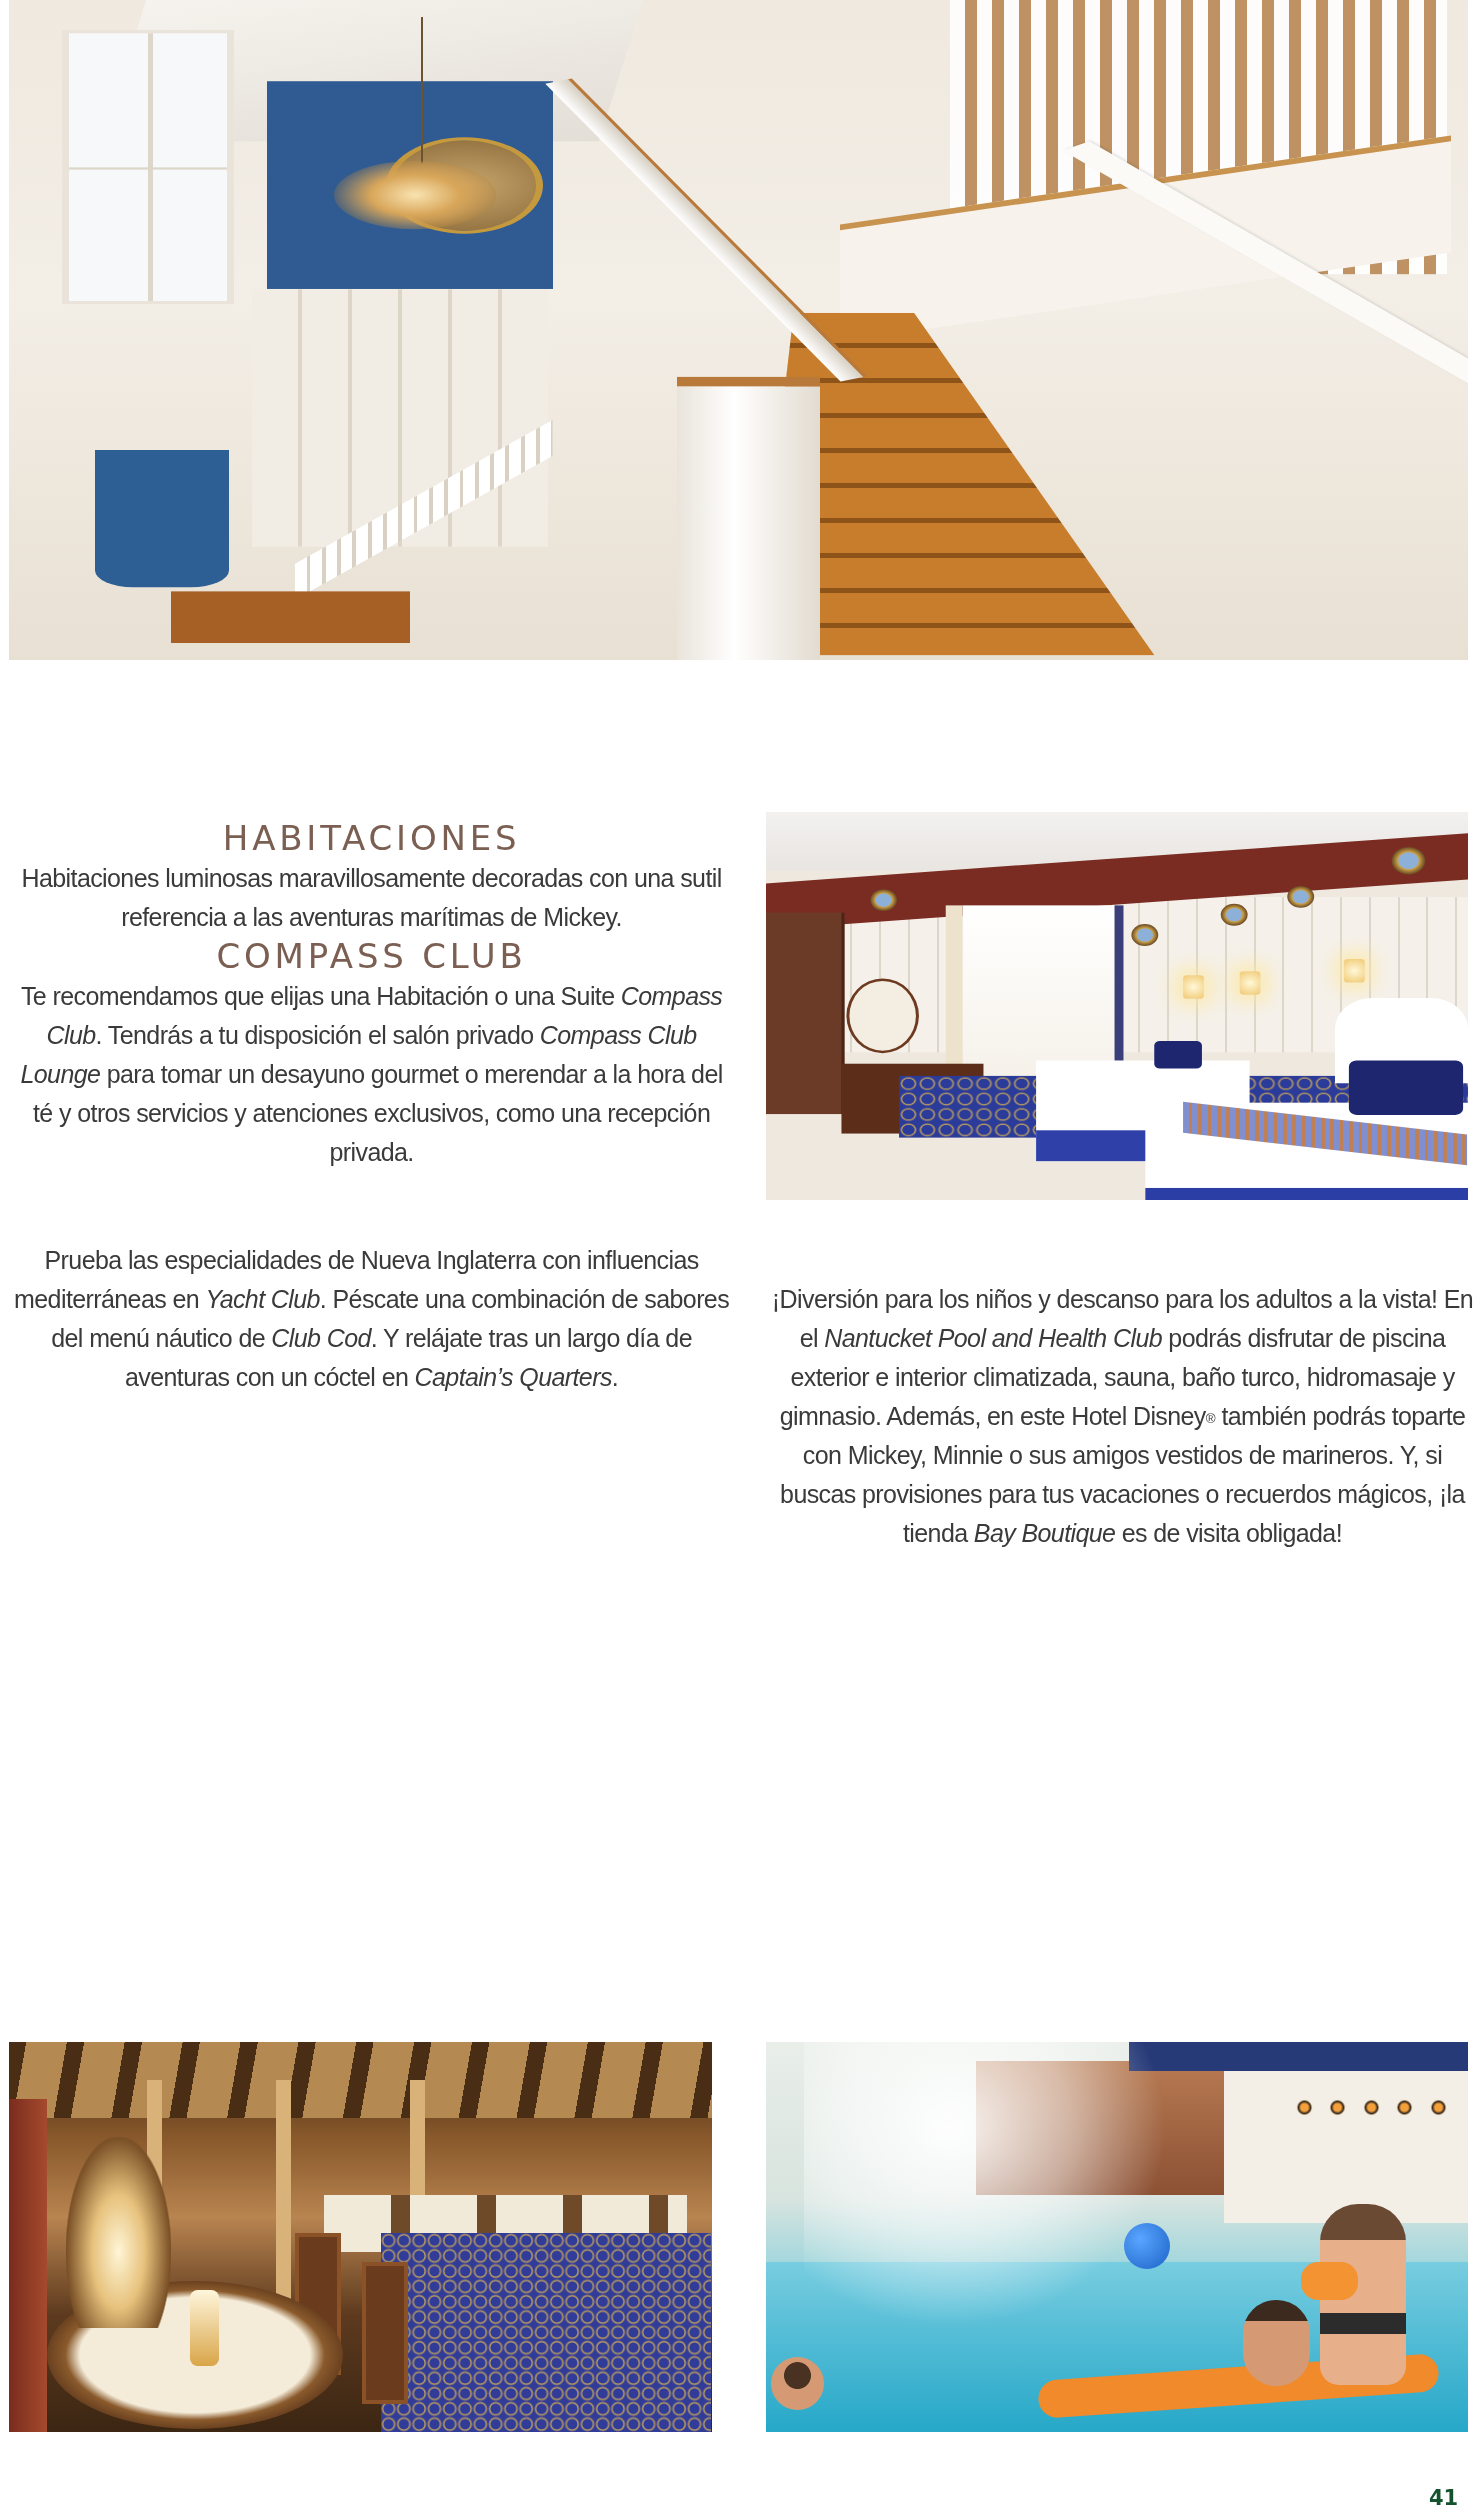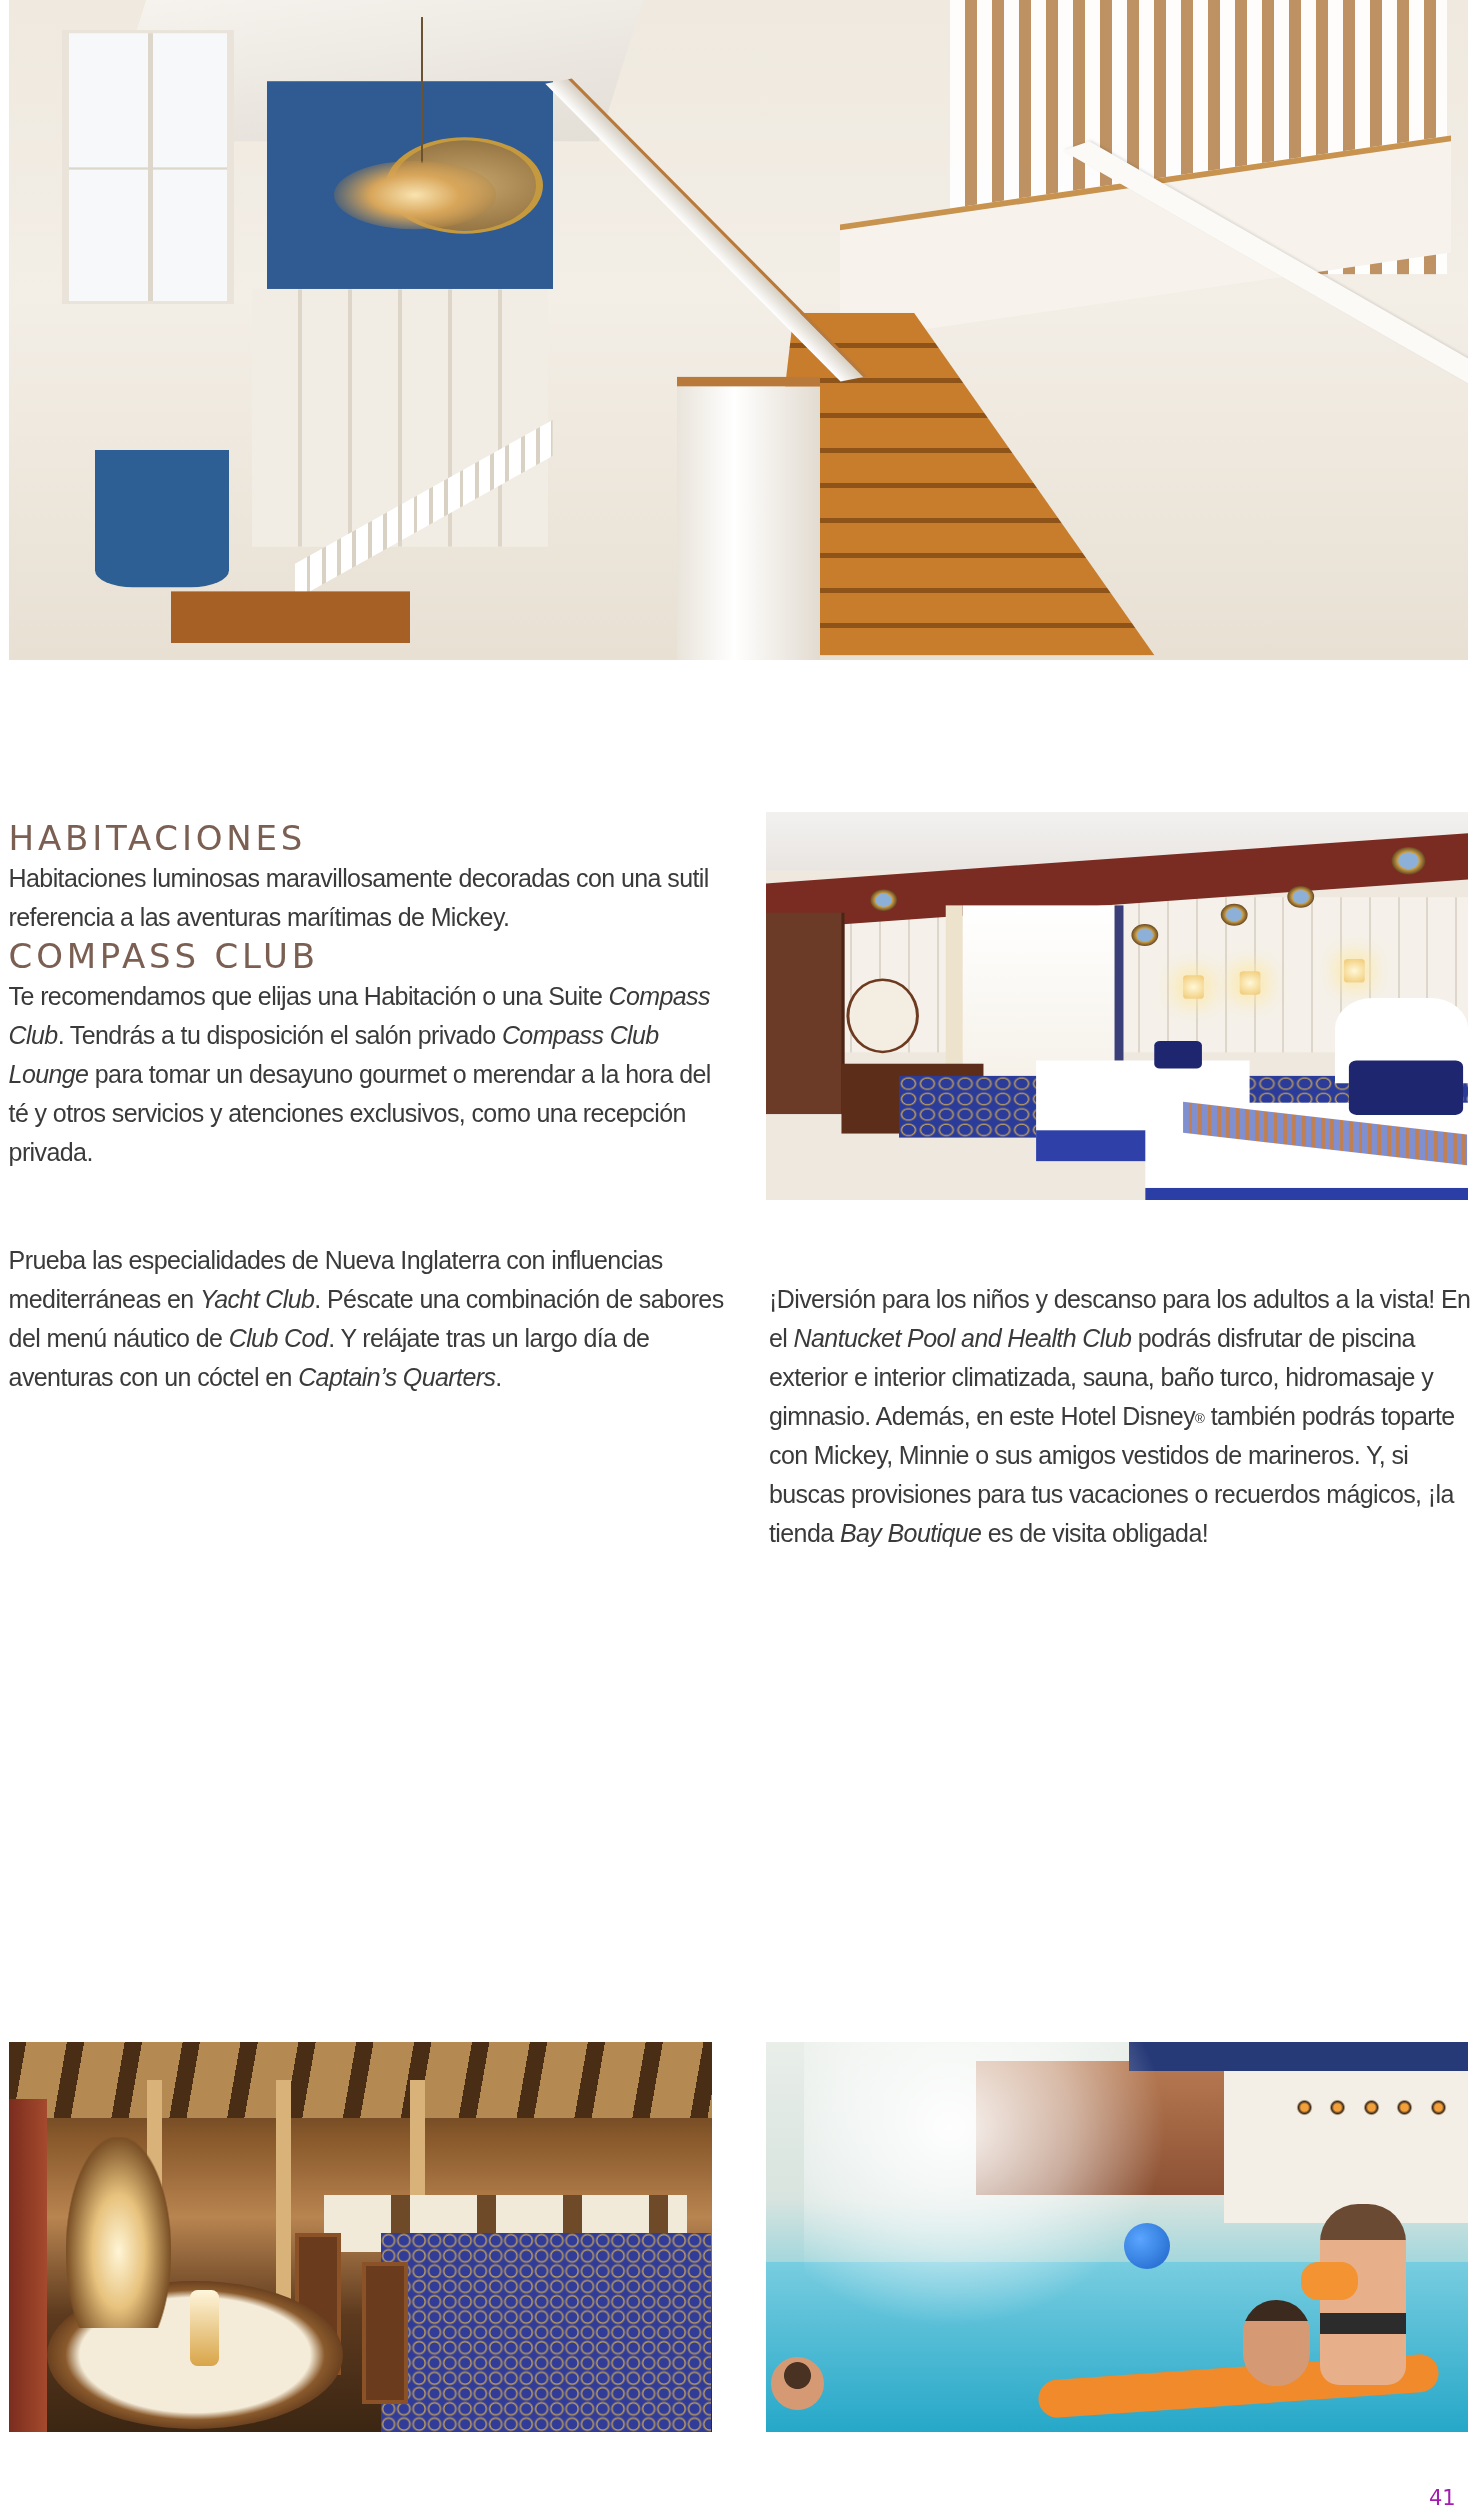--- a/index.html
+++ b/index.html
@@ -29,21 +29,21 @@
   .st-stairs { position:absolute; left:745px; top:697px; width:401px; height:764px;
     background: repeating-linear-gradient(180deg,#c77d2c 0,#c77d2c 67px,#8e5319 67px,#8e5319 78px); clip-path:polygon(10% 0,40% 0,100% 100%,0 100%); }
   .st-newel { position:absolute; left:668px; top:840px; width:143px; height:668px; background:linear-gradient(90deg,#e9e4db,#ffffff 40%,#e2dbd0); border-top:21px solid #b8793a; }
   .st-handrail { position:absolute; left:535px; top:181px; width:25px; height:726px; background:linear-gradient(90deg,#ffffff,#d6cfc3); transform:rotate(-24deg); transform-origin:top; border-right:4.8px solid #b8793a; }
   .st-diag { position:absolute; left:1050px; top:325px; width:34px; height:1050px; background:#fbfaf7; transform:rotate(-38deg); transform-origin:top; box-shadow:1.9px 0 3.8px rgba(0,0,0,0.12); }
   .st-lowstairs { position:absolute; left:286px; top:936px; width:258px; height:401px; background:repeating-linear-gradient(90deg,#ffffff 0,#ffffff 11.5px,#d9d2c4 11.5px,#d9d2c4 15.3px); clip-path:polygon(100% 0,100% 20%,0 100%,0 80%); }
   .st-floor { position:absolute; left:162px; top:1318px; width:239px; height:115px; background:#a65f24; }
   .st-scale { position:absolute; left:0; top:0; width:1459px; height:1470px; transform:scale(1,0.4487); transform-origin:0 0; }
 
   
-  .section { position:absolute; }
+  .section { position:absolute;text-align:center; }
   .section h2 { margin:0; font-family:"DejaVu Sans", sans-serif; font-weight:normal; font-size:34px; letter-spacing:3.8px; color:#7b5f52; line-height:42px; }
   .section p { margin:0; font-family:Liberation Sans, sans-serif; font-size:25px; line-height:39px; color:#3a3a3a; letter-spacing:-0.6px; }
   .section p em { font-style:italic; }
   .section p sup { font-size:13.4px; vertical-align:top; position:relative; top:1.9px; }
 
   #section-habitaciones { left:8.6px; top:817px; width:726px; }
   #section-compass { left:8.6px; top:935px; width:726px; }
   #section-comidas { left:8.6px; top:1241px; width:726px; }
   #section-actividades { left:769px; top:1280px; width:707px; }
 
@@ -87,21 +87,21 @@
   .pl-porthole { position:absolute; width:17px; height:17px; border-radius:50%; background:radial-gradient(circle,#f4a03a 30%,#3a2a1c 50%,#f3e9d7 65%); }
   .pl-splash { position:absolute; left:38px; top:0; width:363px; height:286px; background:radial-gradient(ellipse at 40% 30%,rgba(255,255,255,0.95),rgba(255,255,255,0.5) 40%,transparent 70%); }
   .pl-water { position:absolute; left:0; top:220px; width:100%; height:172px; background:linear-gradient(180deg,#78cde0,#25a7c8); }
   .pl-ball { position:absolute; left:358px; top:181px; width:46px; height:46px; border-radius:50%; background:radial-gradient(circle at 35% 35%,#5aa5ff,#1b63c7); }
   .pl-float { position:absolute; left:272px; top:325px; width:401px; height:38px; background:#f08a2a; border-radius:19px; transform:rotate(-4deg); }
   .pl-girl { position:absolute; left:554px; top:162px; width:86px; height:181px; background:linear-gradient(180deg,#6b4a33 0,#6b4a33 20%,#e7b08a 20%,#e7b08a 60%,#2c2c2c 60%,#2c2c2c 72%,#e7b08a 72%); border-radius:38px 38px 19px 19px; }
   .pl-armband { position:absolute; left:535px; top:220px; width:57px; height:38px; background:#f39332; border-radius:17px; }
   .pl-man { position:absolute; left:477px; top:258px; width:67px; height:86px; background:linear-gradient(180deg,#3c2a1e 0,#3c2a1e 25%,#d59a74 25%); border-radius:33px; }
   .pl-swimmer { position:absolute; left:4.8px; top:315px; width:53px; height:53px; background:radial-gradient(circle at 50% 35%,#4a3222 30%,#d59a74 32%); border-radius:50%; }
 
-  .page-number { position:absolute; left:1429px; top:2486px; font-family:"DejaVu Sans", sans-serif; font-weight:normal; font-size:21px; color:#a21caf; }
+  .page-number { position:absolute; left:1429px; top:2486px; font-family:"DejaVu Sans", sans-serif; font-weight:bold; font-size:21px; color:#14532d; }
 </style>
 </head>
 <body>
 
 <div class="reg-mark">
   <i style="background:#5ad0f0"></i>
     <i style="background:#e040c0"></i>
     <i style="background:#f0e040"></i>
     <i style="background:#111"></i>
 </div>

